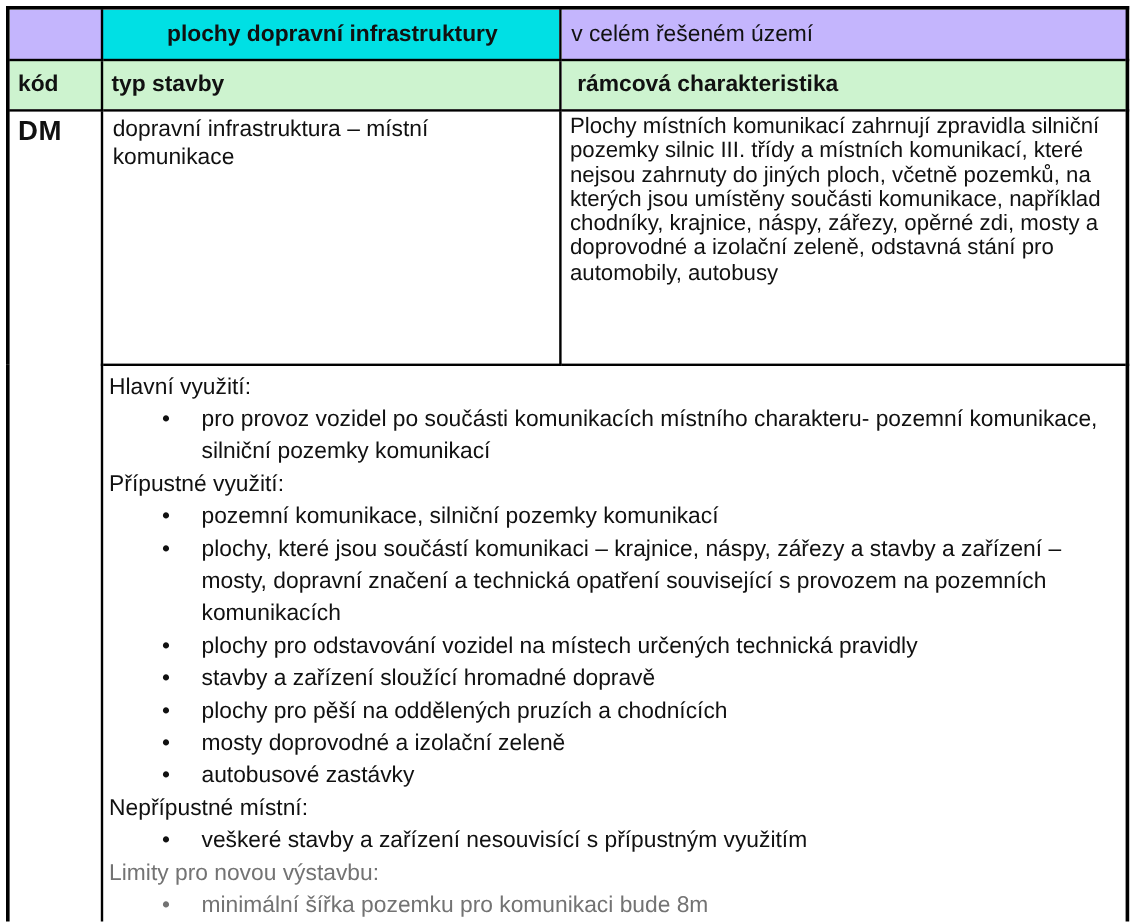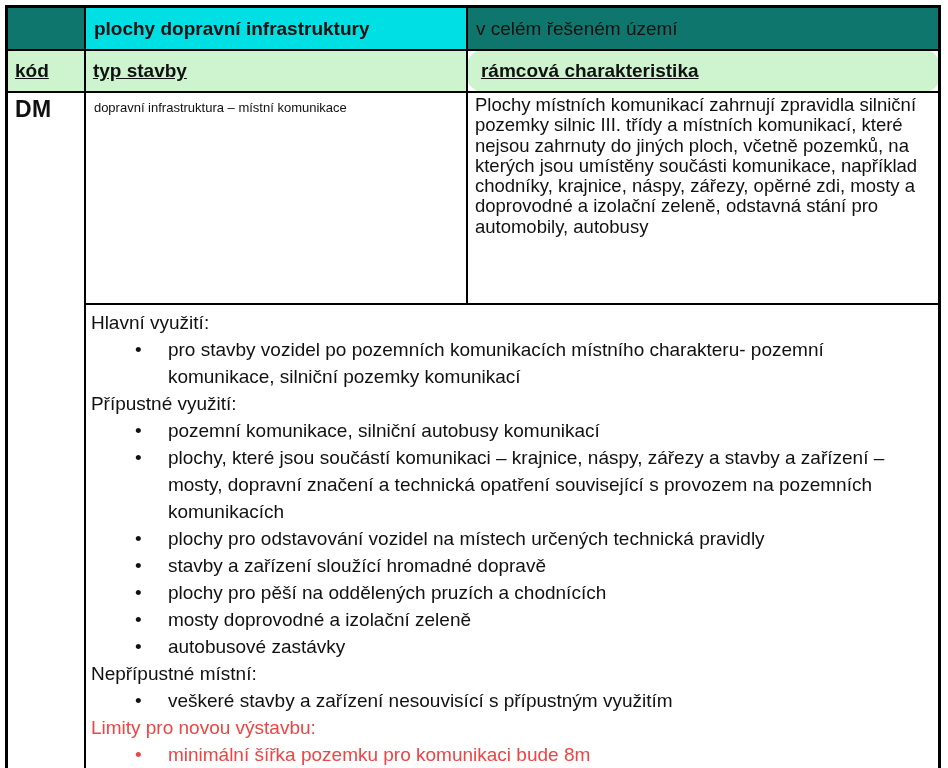--- a/index.html
+++ b/index.html
@@ -17,49 +17,49 @@
 
   col.col-code { width:78px; }
   col.col-type { width:380px; }
   col.col-char { width:470px; }
 
   tr.r-title td { height:37px; vertical-align:middle; }
   tr.r-colhdr td { height:36px; vertical-align:middle; }
   tr.r-zone  td { height:207px; }
   tr.r-usage td { height:462px; }
 
-  .bg-blue  { background:#0f766e; }
+  .bg-blue  { background:#c4b5fd; }
   .bg-cyan  { background:#00E0E4; }
   .bg-green { background:#CDF3CF; }
 
-  td.title-cell { font-size:19px; font-weight:bold; padding:2px 6px 2px 8px; }
+  td.title-cell { font-size:19px; font-weight:bold; padding:2px 6px 2px 8px;text-align:center; }
   td.scope-cell { font-size:19px; padding:2px 6px 2px 8px; }
-  td.hdr-cell   { font-size:19px; font-weight:bold; padding:2px 6px 2px 7px;text-decoration:underline; }
-  td.hdr-char   { padding-left:13px;border-radius:16px; }
+  td.hdr-cell   { font-size:19px; font-weight:bold; padding:2px 6px 2px 7px; }
+  td.hdr-char   { padding-left:13px; }
 
   td.dm-cell {
     font-size:23px; font-weight:bold; padding:3px 4px 0 7px;
     vertical-align:top; letter-spacing:0.5px;
   }
   td.type-cell {
-    font-size:13px; line-height:23.5px; padding:3px 10px 0 8px;
+    font-size:19px; line-height:23.5px; padding:3px 10px 0 8px;
   }
   td.char-cell {
     font-size:18.5px; line-height:20.3px; padding:2px 3px 0 7px;margin-left:12px;
   }
 
   td.usage-cell { font-size:19px; line-height:27px; padding:4px 8px 0 3px; }
   .sec-label { padding-left:2px; }
   ul.bullets { margin:0; padding:0; list-style:none; }
   ul.bullets li { position:relative; padding-left:79px; }
   ul.bullets li::before {
     content:"\2022";
     position:absolute; left:46px; top:0;
   }
-  .red, .red li::before { color:#ef4444; }
+  .red, .red li::before { color:#737373; }
 </style>
 </head>
 <body>
 
 <div class="sheet">
   <table class="zoning">
     <colgroup>
       <col class="col-code">
       <col class="col-type">
       <col class="col-char">
@@ -78,28 +78,28 @@
       <tr class="r-zone">
         <td class="dm-cell" rowspan="2">DM</td>
         <td class="type-cell">dopravní infrastruktura – místní komunikace</td>
         <td class="char-cell">Plochy místních komunikací zahrnují zpravidla silniční pozemky silnic III. třídy a místních komunikací, které nejsou zahrnuty do jiných ploch, včetně pozemků, na kterých jsou umístěny součásti komunikace, například chodníky, krajnice, náspy, zářezy, opěrné zdi, mosty a doprovodné a izolační zeleně, odstavná stání pro automobily, autobusy</td>
       </tr>
       <tr class="r-usage">
         <td class="usage-cell" colspan="2">
   <div class="sec">
     <div class="sec-label">Hlavní využití:</div>
     <ul class="bullets">
-  <li>pro stavby vozidel po pozemních komunikacích místního charakteru- pozemní komunikace, silniční pozemky komunikací</li>
+  <li>pro provoz vozidel po součásti komunikacích místního charakteru- pozemní komunikace, silniční pozemky komunikací</li>
 </ul>
   </div>
 
   <div class="sec">
     <div class="sec-label">Přípustné využití:</div>
     <ul class="bullets">
-  <li>pozemní komunikace, silniční autobusy komunikací</li>
+  <li>pozemní komunikace, silniční pozemky komunikací</li>
 
   <li>plochy, které jsou součástí komunikaci – krajnice, náspy, zářezy a stavby a zařízení – mosty, dopravní značení a technická opatření související s provozem na pozemních komunikacích</li>
 
   <li>plochy pro odstavování vozidel na místech určených technická pravidly</li>
 
   <li>stavby a zařízení sloužící hromadné dopravě</li>
 
   <li>plochy pro pěší na oddělených pruzích a chodnících</li>
 
   <li>mosty doprovodné a izolační zeleně</li>

